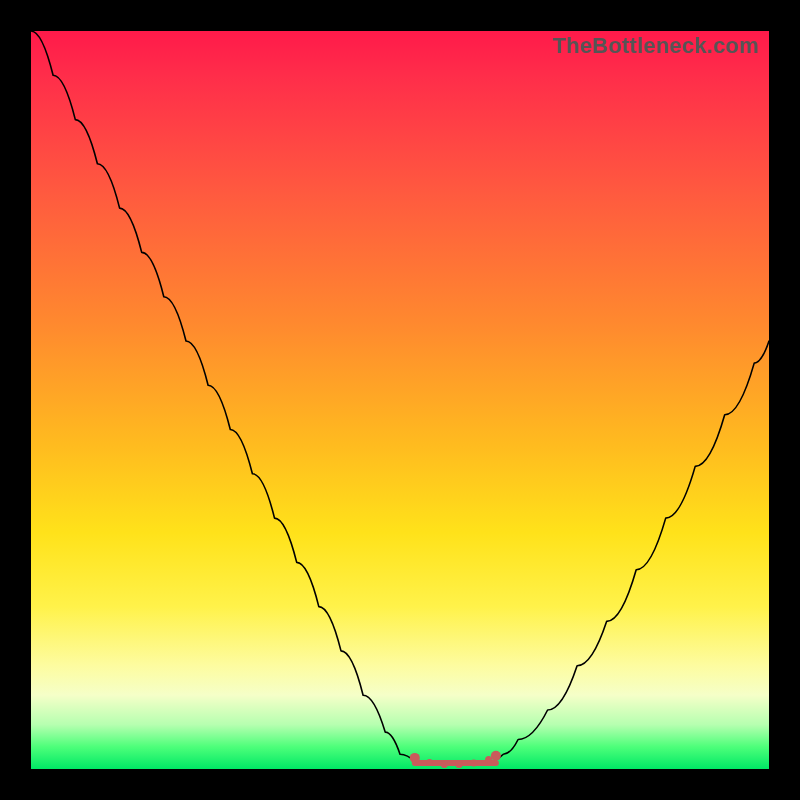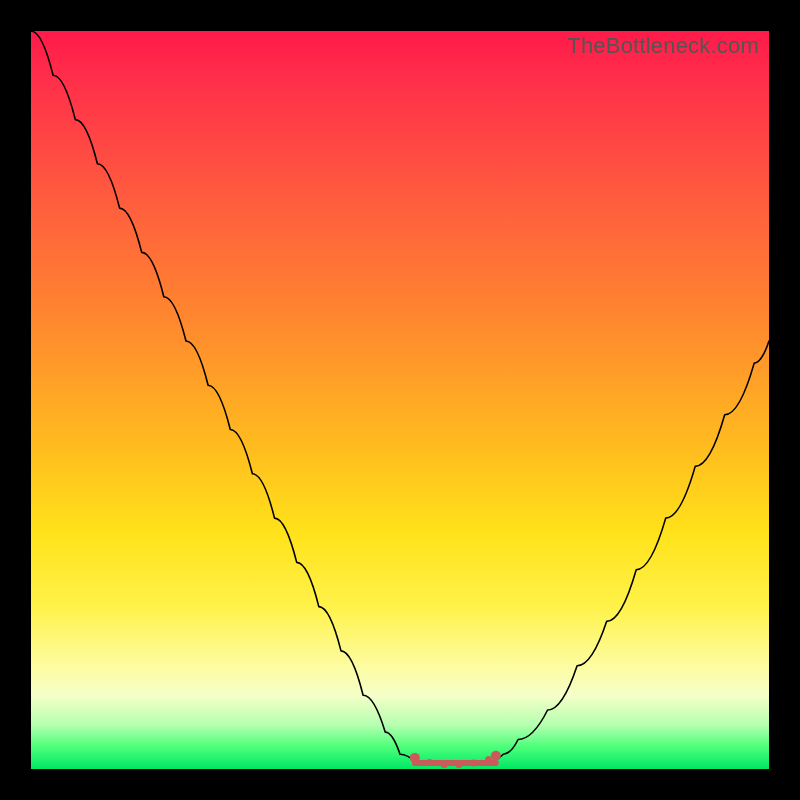--- a/index.html
+++ b/index.html
@@ -38,21 +38,21 @@
       #b6ffb0 94%,
       #4dff7a 97%,
       #00e865 100%
     );
   }
   .watermark {
     position: absolute;
     top: 2px;
     right: 10px;
     font-size: 22px;
-    font-weight: 400;
+    font-weight: 700;
     color: #555;
     letter-spacing: 0.2px;
     user-select: none;
   }
   svg.curve {
     position: absolute;
     left: 0;
     top: 0;
     width: 738px;
     height: 738px;

